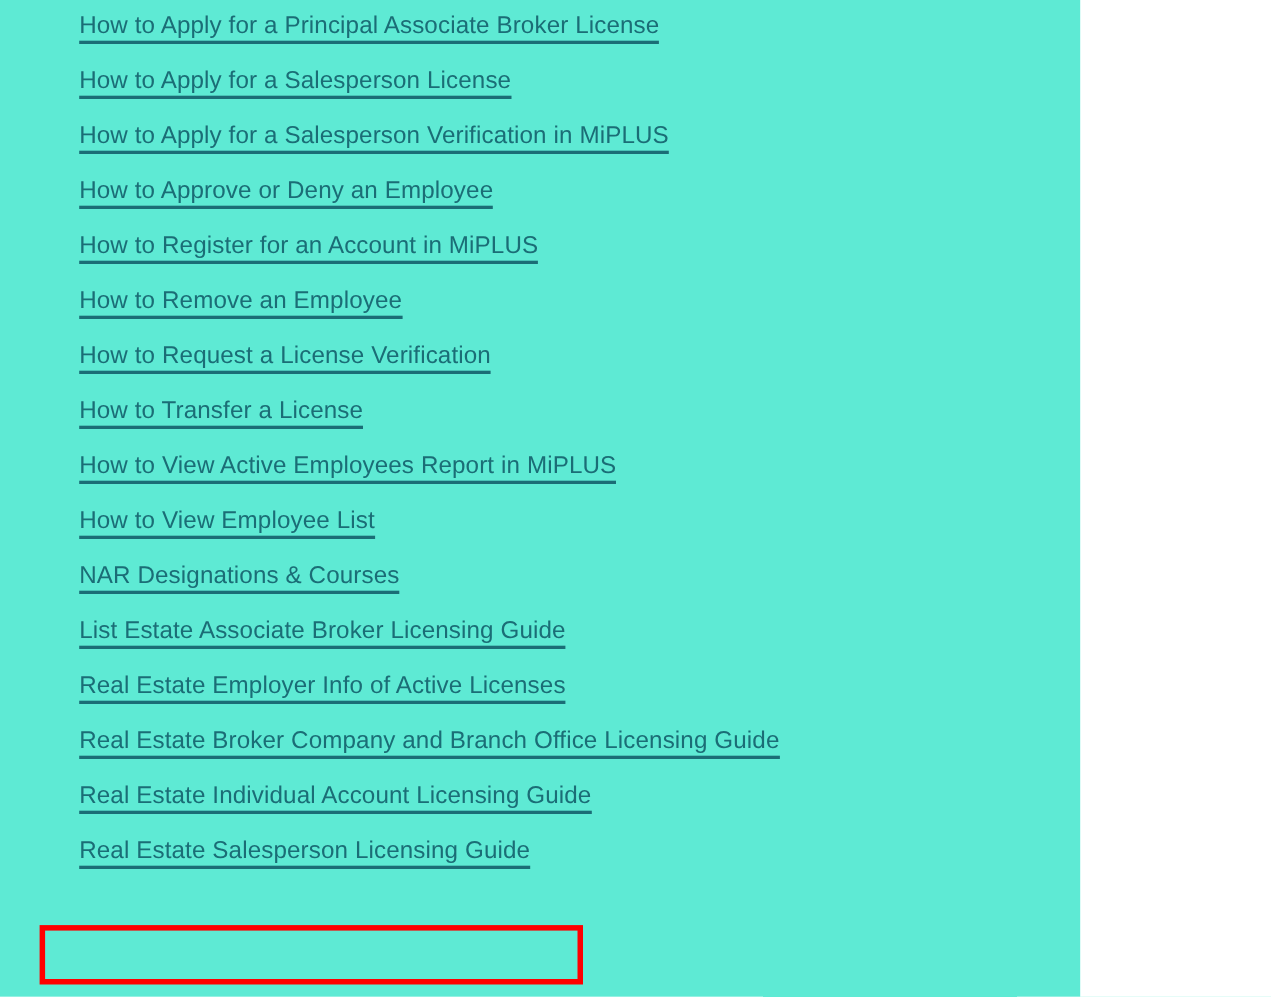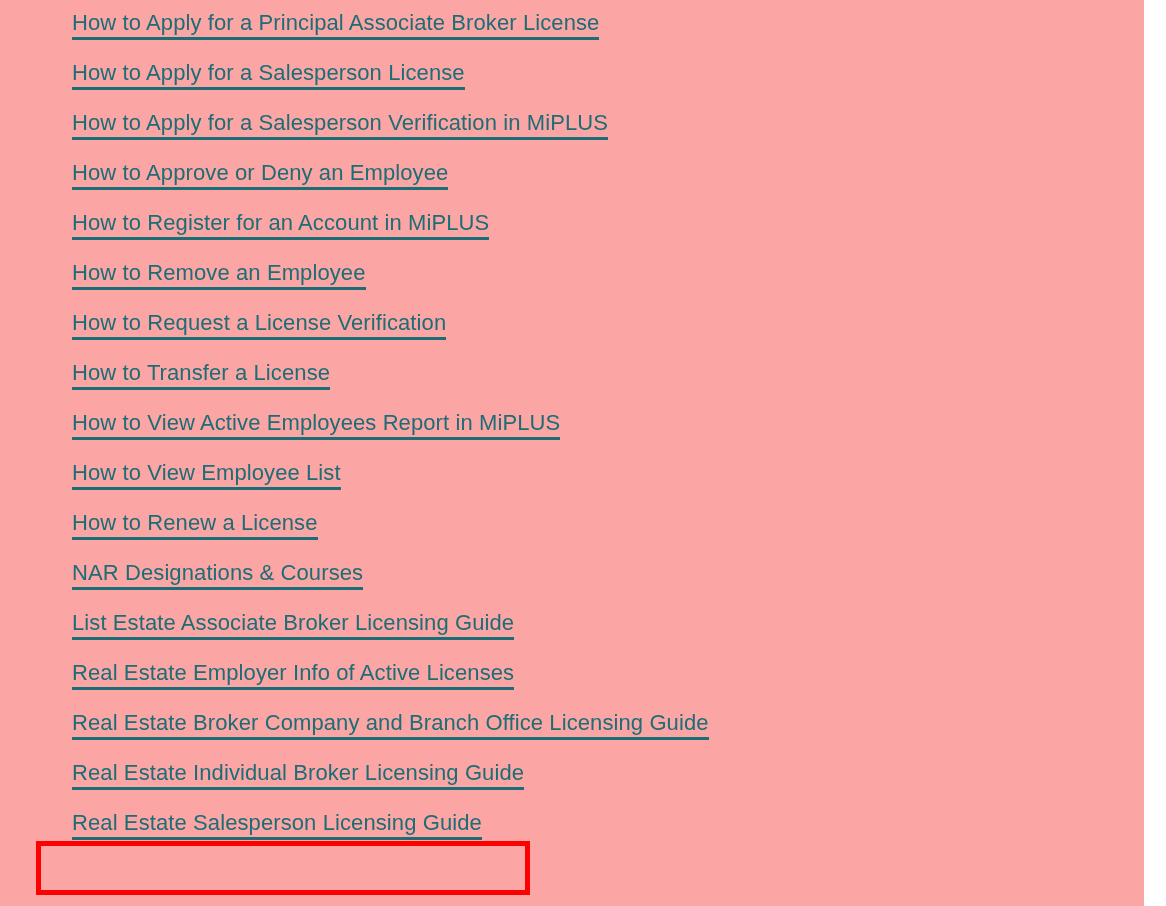--- a/index.html
+++ b/index.html
@@ -10,23 +10,23 @@
   body {
     width: 1166px;
     height: 906px;
     overflow: hidden;
     font-family: "Liberation Sans", sans-serif;
     -webkit-font-smoothing: antialiased;
   }
 
   #page {
     position: relative;
-    width: 1144px;
+    width: 982px;
     height: 906px;
-    background: #fca5a5;
+    background: #5eead4;
   }
 
   .link-list {
     position: absolute;
     left: 0;
     top: 0;
     margin: 0;
     padding: 0;
     list-style: none;
   }
@@ -106,42 +106,39 @@
     </li>
 
     <li class="link-row">
       <a class="doc-link" href="#">How to View Active Employees Report in MiPLUS</a>
     </li>
 
     <li class="link-row">
       <a class="doc-link" href="#">How to View Employee List</a>
     </li>
 
-    <li class="link-row">
-      <a class="doc-link" href="#">How to Renew a License</a>
-    </li>
 
     <li class="link-row">
       <a class="doc-link" href="#">NAR Designations &amp; Courses</a>
     </li>
 
     <li class="link-row">
       <a class="doc-link" href="#">List Estate Associate Broker Licensing Guide</a>
     </li>
 
     <li class="link-row">
       <a class="doc-link" href="#">Real Estate Employer Info of Active Licenses</a>
     </li>
 
     <li class="link-row">
       <a class="doc-link" href="#">Real Estate Broker Company and Branch Office Licensing Guide</a>
     </li>
 
     <li class="link-row">
-      <a class="doc-link" href="#">Real Estate Individual Broker Licensing Guide</a>
+      <a class="doc-link" href="#">Real Estate Individual Account Licensing Guide</a>
     </li>
 
     <li class="link-row">
       <a class="doc-link" href="#">Real Estate Salesperson Licensing Guide</a>
     </li>
 
   </ul>
 
   <div class="highlight-box"></div>
 

